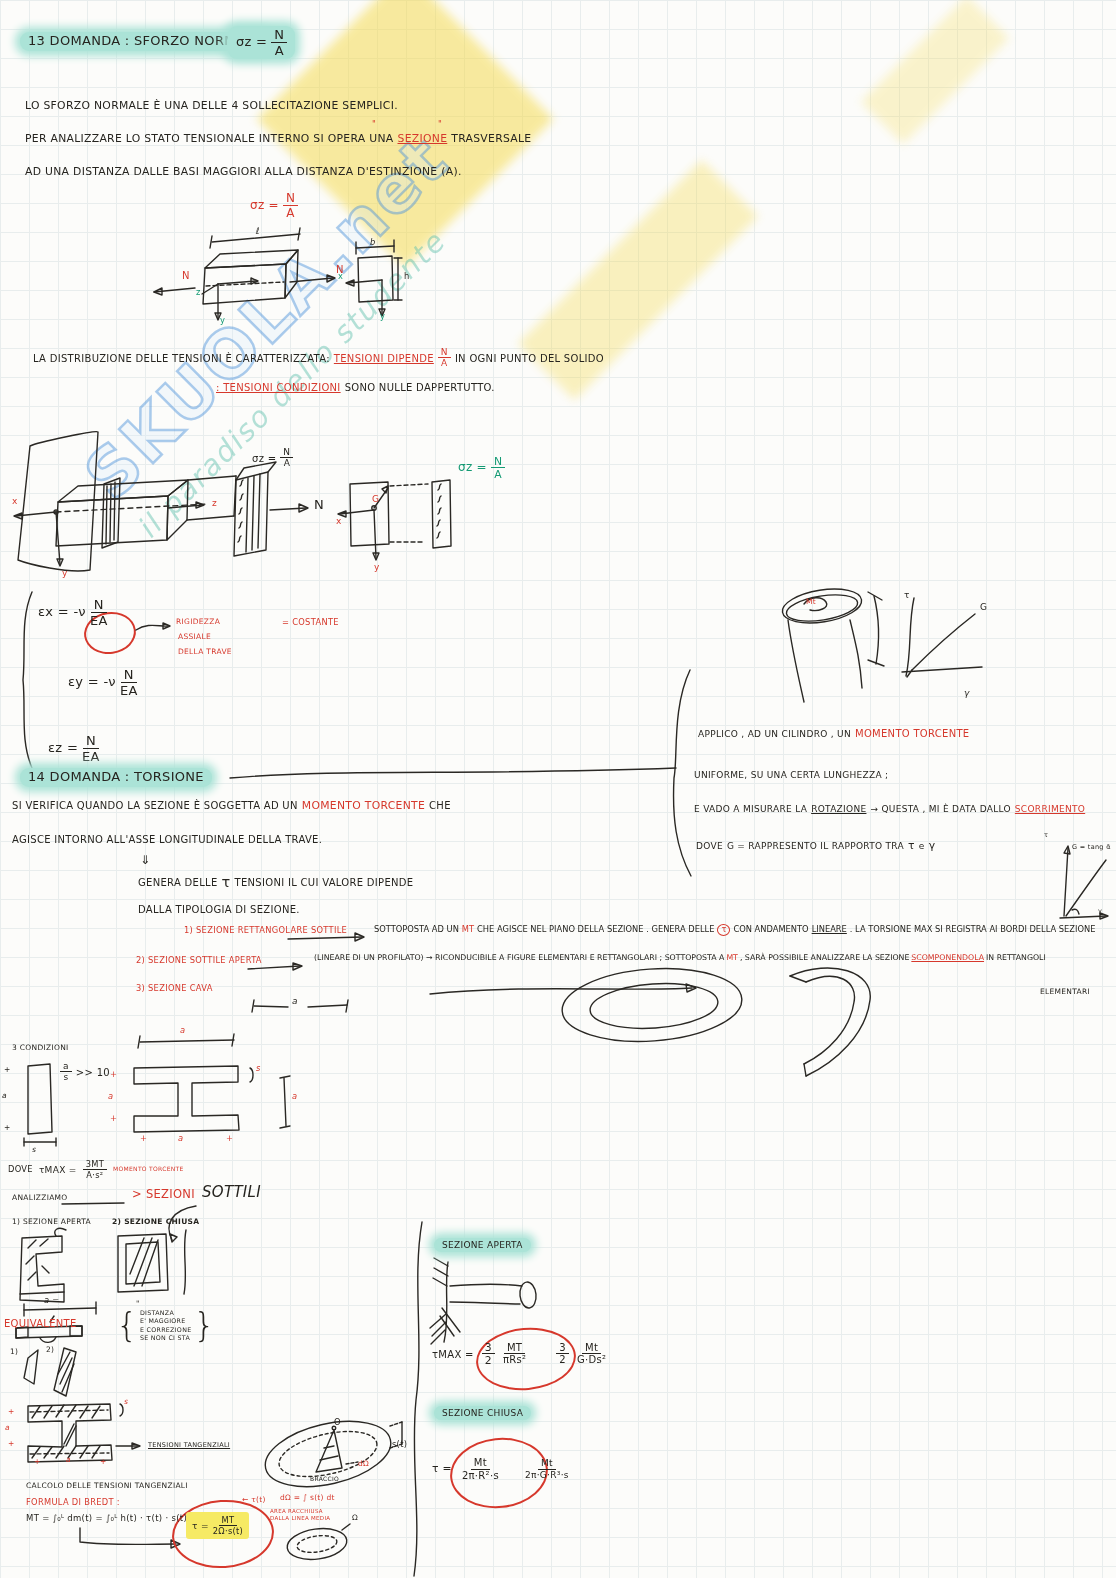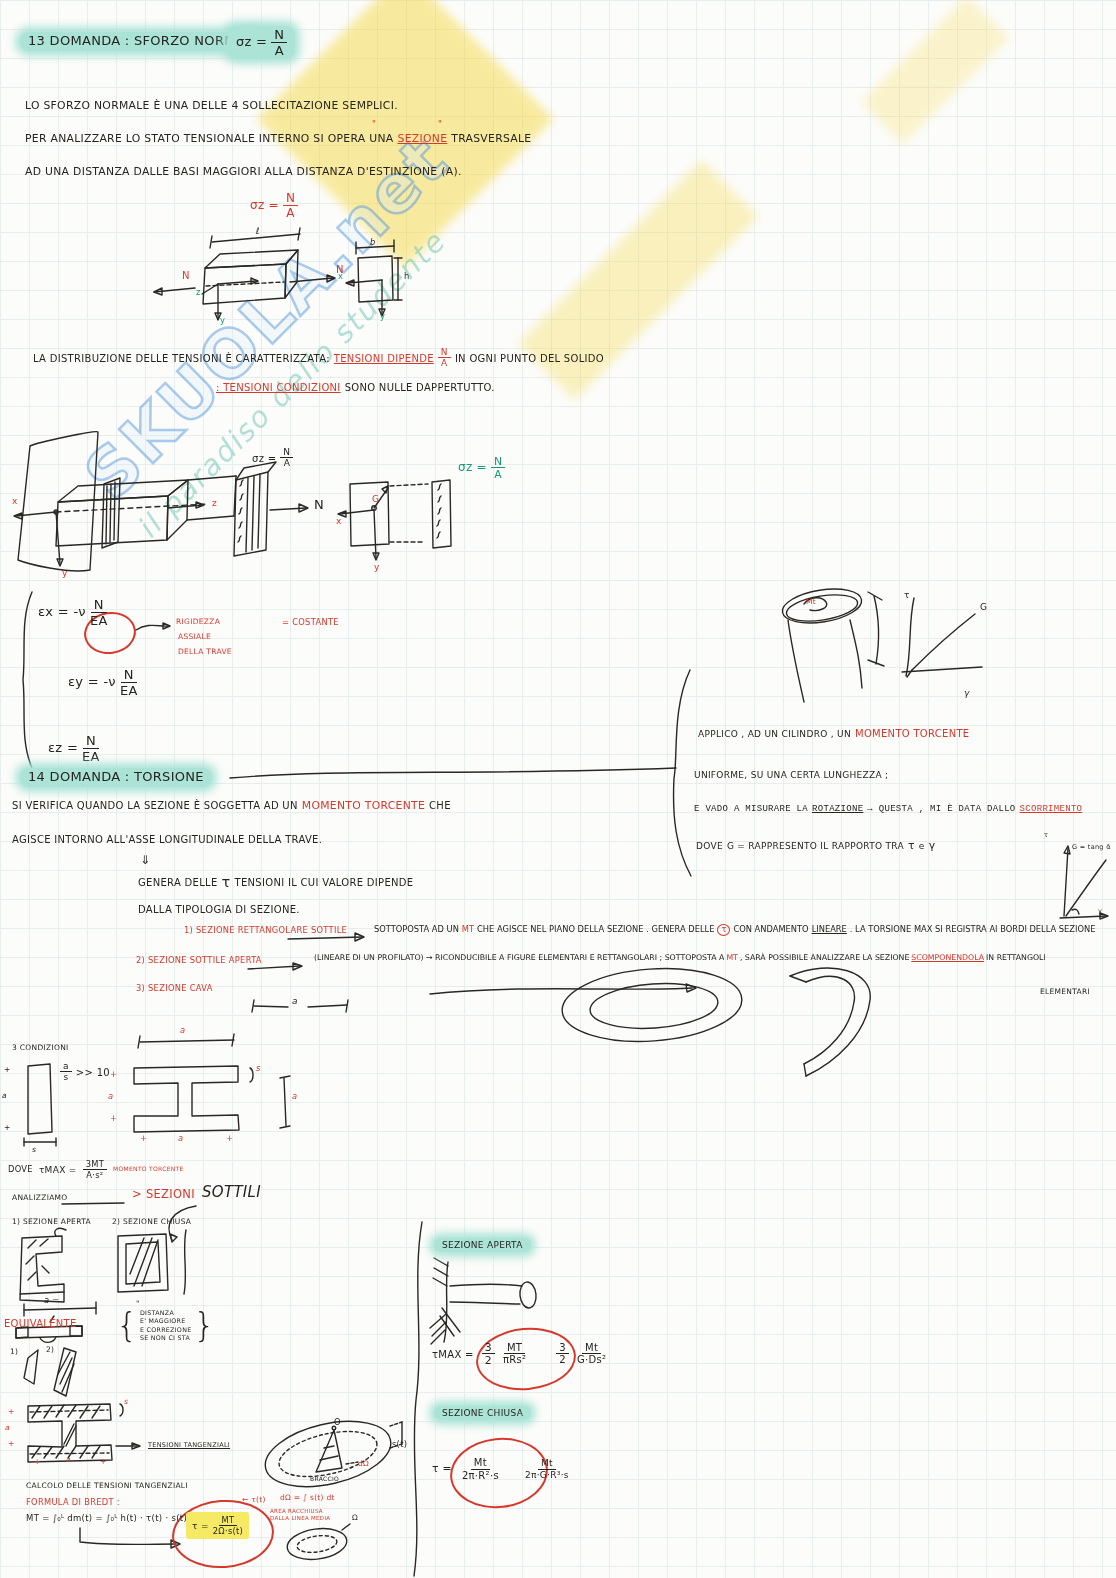--- a/index.html
+++ b/index.html
@@ -284,21 +284,21 @@
   </span>
   <span class="t s10" style="left:138px;top:904px;">DALLA TIPOLOGIA DI SEZIONE.</span>
 
   <span class="t s9" style="left:698px;top:728px;">
     <span class="row">
         <span>APPLICO , AD UN  CILINDRO , UN</span>
     <span class="red s10">MOMENTO TORCENTE</span>
       </span>
   </span>
   <span class="t s9" style="left:694px;top:770px;">UNIFORME,  SU  UNA   CERTA   LUNGHEZZA ;</span>
-  <span class="t s9" style="left:694px;top:804px;font-family:Liberation Mono, monospace;">
+  <span class="t s9" style="left:694px;top:804px;">
     <span class="row">
         <span>E VADO  A  MISURARE  LA</span>
     <span class="u">ROTAZIONE</span>
     <span>→ QUESTA , MI È DATA   DALLO</span>
     <span class="red u">SCORRIMENTO</span>
       </span>
   </span>
   <span class="t s9" style="left:696px;top:840px;">
     <span class="row">
         <span>DOVE</span>
@@ -432,21 +432,21 @@
     <path d="M2,6 L64,5" stroke="#d6382c" stroke-width="1.6"></path>
   </svg>
   <span class="t red" style="left:132px;top:1188px;font-size:11.5px;">&gt; SEZIONI</span>
   <span class="t it" style="left:202px;top:1184px;font-size:15px;">SOTTILI</span>
   <svg style="left:158px;top:1202px;" width="44" height="42" viewBox="0 0 44 42">
     <path d="M38,4 C14,8 6,22 14,38" stroke="#149a74"></path>
       <path d="M14,40 l-2,-8 l7,3 z" fill="#149a74" stroke="#149a74"></path>
   </svg>
 
   <span class="t s7" style="left:12px;top:1218px;">1) SEZIONE APERTA</span>
-  <span class="t s7" style="left:112px;top:1218px;">2) SEZIONE CHIUSA</span>
+  <span class="t s7" style="left:112px;top:1218px;font-weight:bold;">2) SEZIONE CHIUSA</span>
 
   <svg style="left:6px;top:1224px;" width="218" height="182" viewBox="0 0 218 182">
     <path d="M60,6 C52,2 46,6 50,12" stroke="#149a74"></path>
     <path d="M56,12 L16,14 L14,76 L58,78 L58,60 L32,62 L30,30 L56,28 Z" stroke-width="1.8"></path>
     <path d="M22,24 L30,16 M34,22 L42,15 M20,40 L28,32 M22,56 L30,48" stroke="#149a74" stroke-width="1"></path>
     <path d="M36,42 l7,7" stroke="#d6382c" stroke-width="1.6"></path>
     <path d="M14,70 L58,68" stroke="#d6382c" stroke-width="2"></path>
     <path d="M112,12 L160,10 L162,66 L112,68 Z" stroke-width="1.6"></path>
     <path d="M120,20 L152,18 L154,58 L120,60 Z" stroke-width="1.3"></path>
     <path d="M146,14 L128,62" stroke="#d6382c" stroke-width="2.4"></path>

